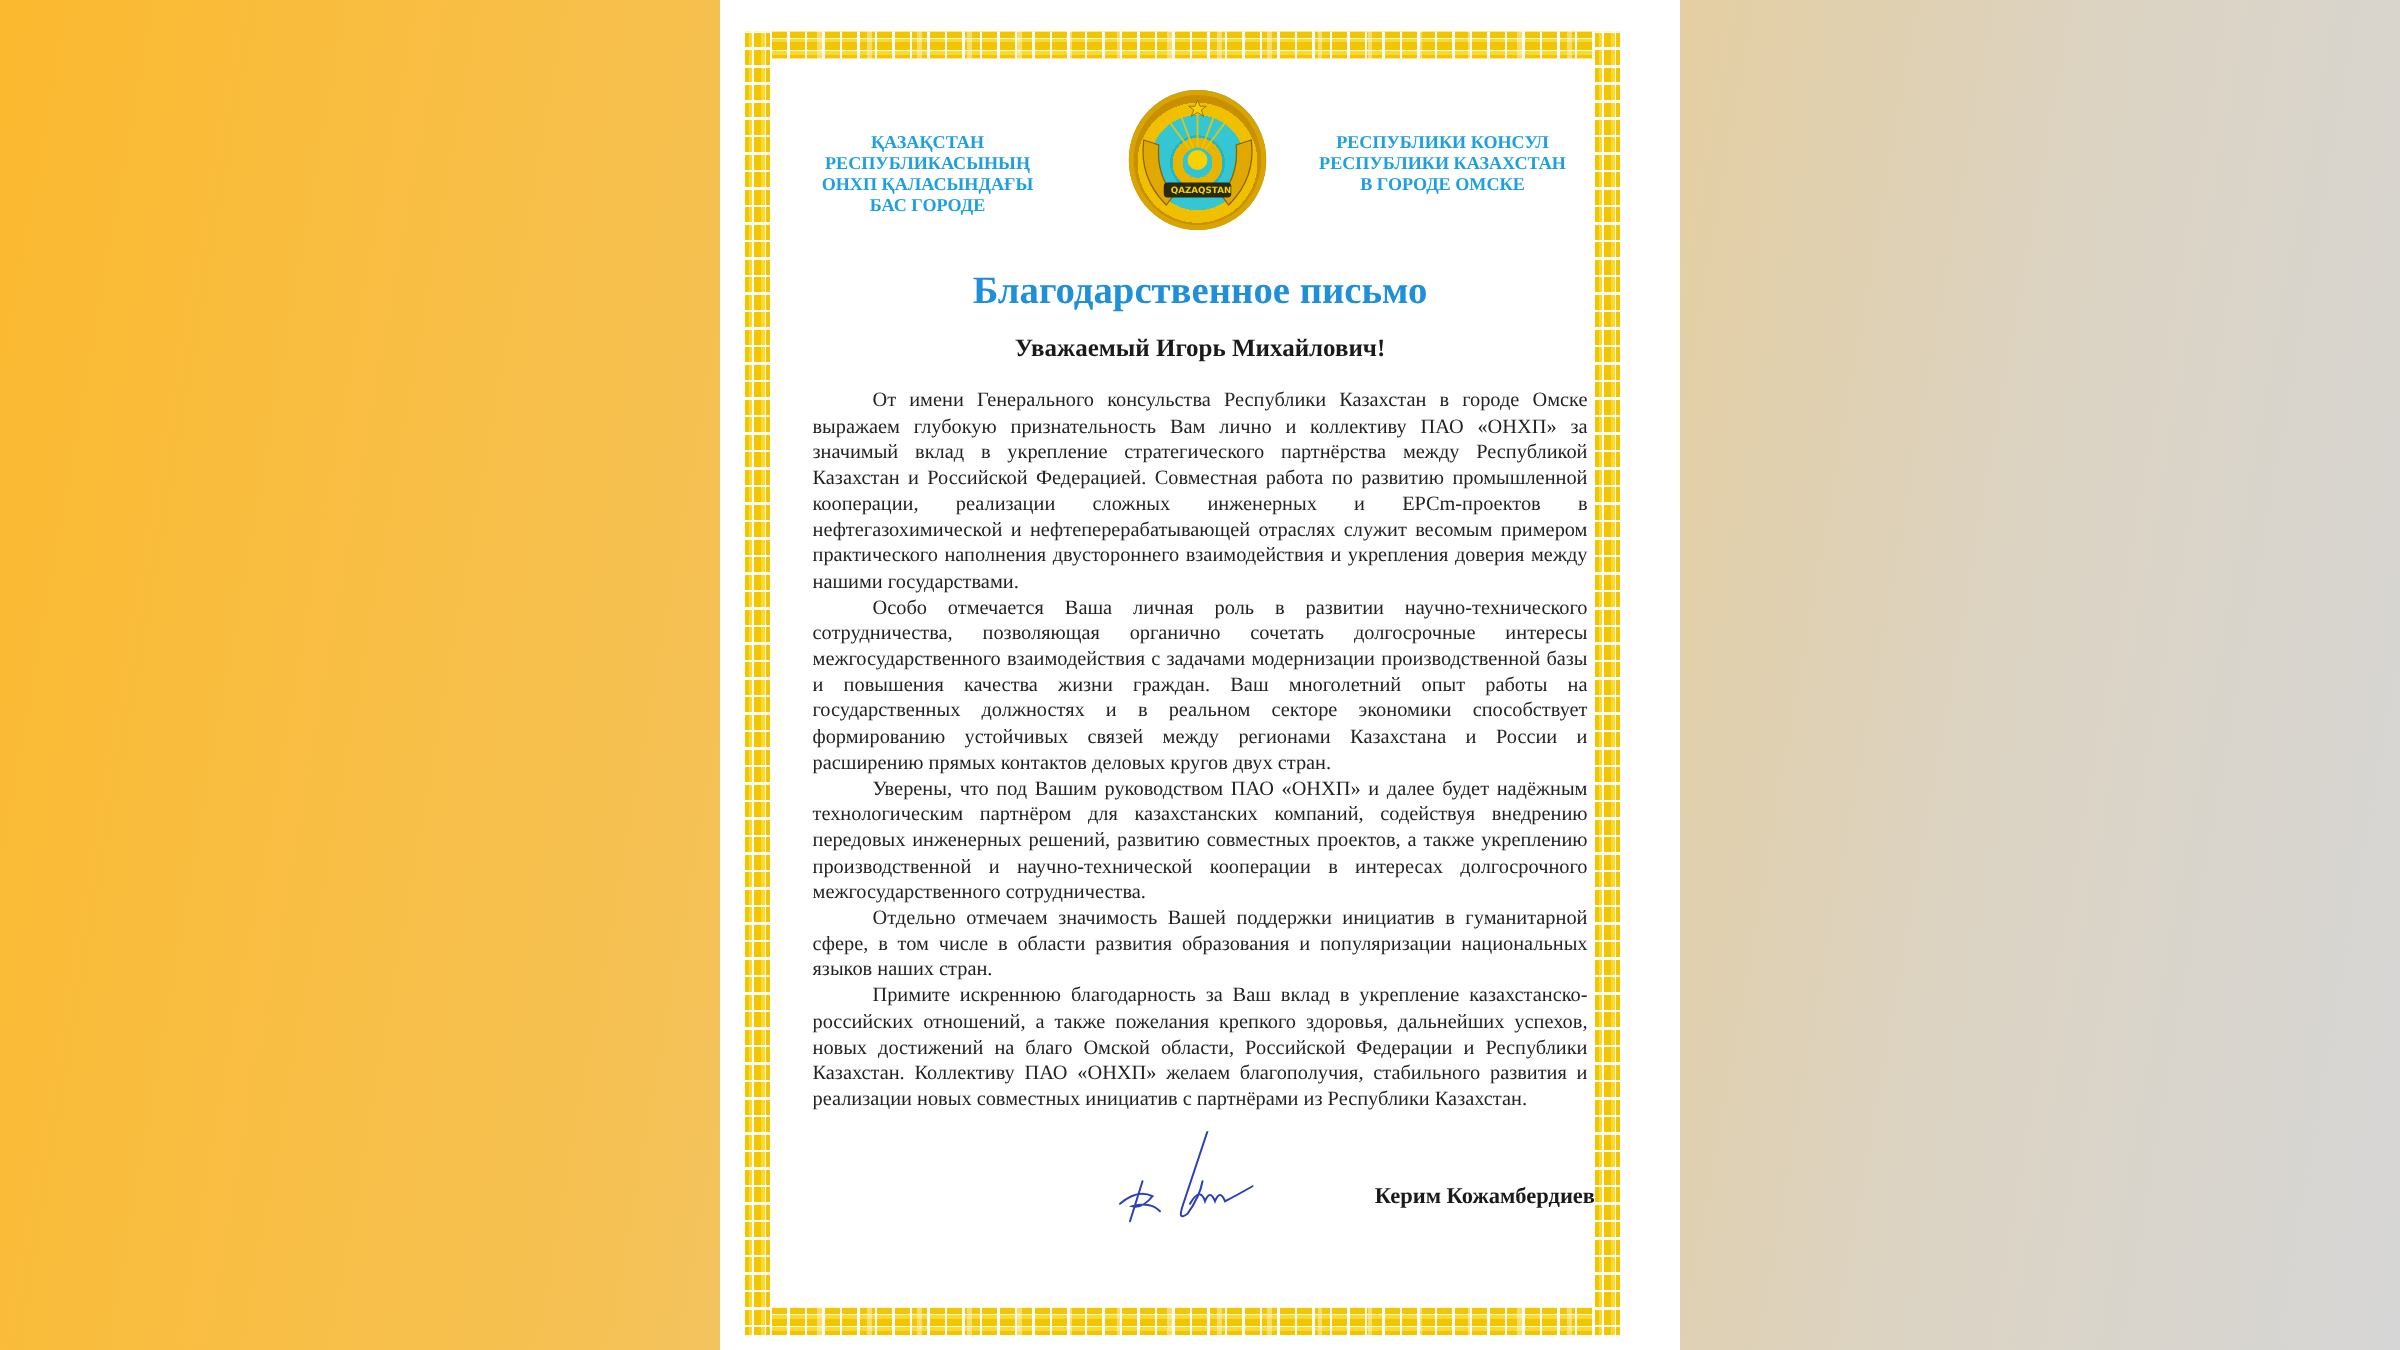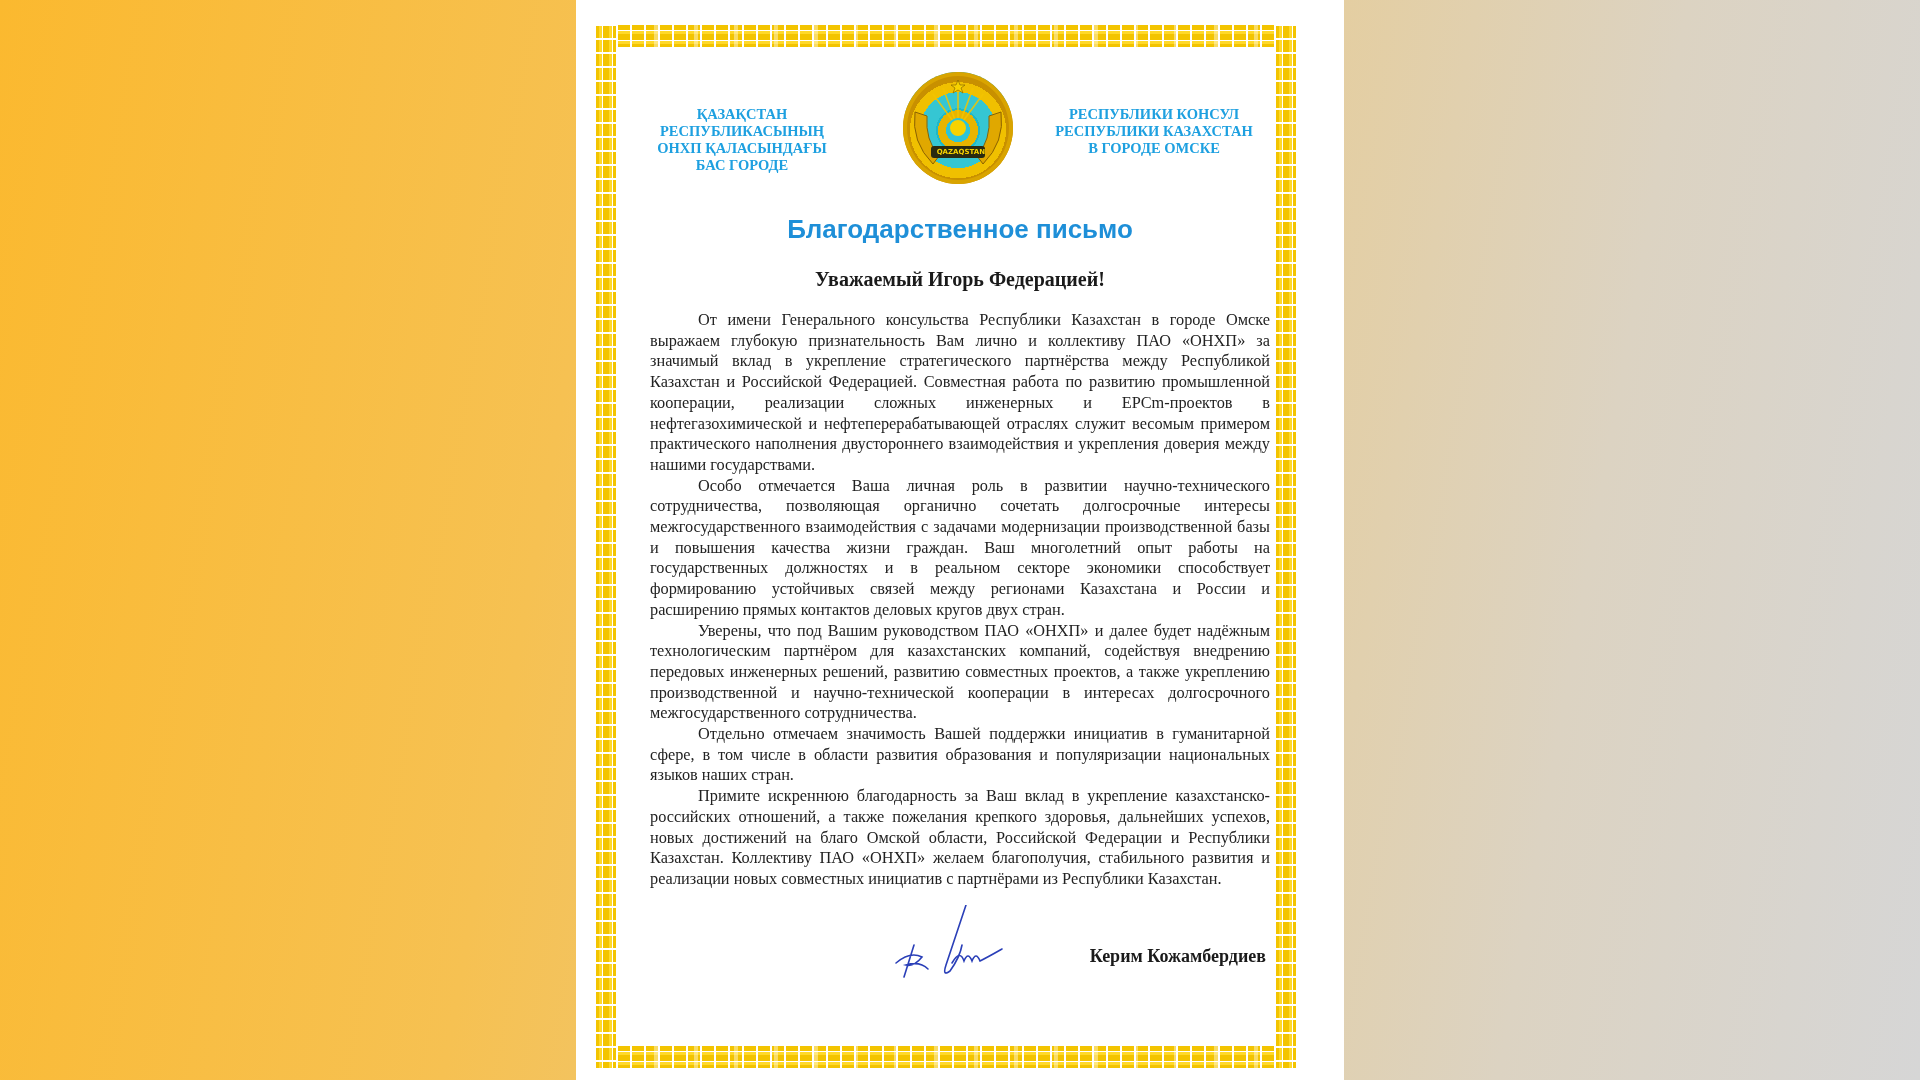--- a/index.html
+++ b/index.html
@@ -42,36 +42,36 @@
     position: absolute; left: 327px; top: 72px; width: 110px; height: 112px; border-radius: 50%;
     background: radial-gradient(circle at 50% 52%, #2fc4d6 0 12px, #e8b400 12px 20px, #20b8c8 20px 22px, #35c6d3 22px 38px, #f0c000 38px 48px, #c89000 48px 56px, #1d9fa8 56px);
     box-shadow: inset 0 0 0 4px #d9a400;
   }
   .emblem .band {
     position: absolute; left: 28px; top: 74px; width: 54px; height: 12px; background: #2a2a10; border-radius: 3px;
     color: #f7d200; font-size: 7px; text-align: right; line-height: 12px; font-family: "DejaVu Sans", sans-serif; font-weight: bold;
   }
   .title {
     position: absolute; left: 0; width: 768px; top: 214px; text-align: center;
-    color: #1e8fd8; font-weight: bold; font-size: 26px; font-family: Liberation Sans, sans-serif;
+    color: #1e8fd8; font-weight: bold; font-size: 31px; font-family: Liberation Serif, serif;
   }
   .salutation {
     position: absolute; left: 0; width: 768px; top: 268px; text-align: center;
     color: #1a1a1a; font-weight: bold; font-size: 20px;
   }
   .body-text {
     position: absolute; left: 74px; top: 310px; width: 620px;
     font-size: 16.3px; line-height: 20.7px; color: #222; text-align: justify;
   }
   .body-text p { margin: 0; text-indent: 48px; }
   .signature {
     position: absolute; left: 300px; top: 905px; width: 170px; height: 80px;
   }
   .signer {
-    position: absolute; right: 78px; top: 946px;
+    position: absolute; right: 68px; top: 946px;
     font-weight: bold; font-size: 18px; color: #1a1a1a;
   }
 </style>
 </head>
 <body>
 
 <div class="page">
   <div class="border-top"></div>
   <div class="border-bottom"></div>
   <div class="border-left"></div>
@@ -100,21 +100,21 @@
     <div class="band">QAZAQSTAN</div>
   </div>
 
   <div class="header-right">
     <div>РЕСПУБЛИКИ КОНСУЛ</div>
     <div>РЕСПУБЛИКИ КАЗАХСТАН</div>
     <div>В ГОРОДЕ ОМСКЕ</div>
   </div>
 
   <div class="title">Благодарственное письмо</div>
-  <div class="salutation">Уважаемый Игорь Федерацией!</div>
+  <div class="salutation">Уважаемый Игорь Михайлович!</div>
 
   <div class="body-text">
     <p>От имени Генерального консульства Республики Казахстан в городе Омске выражаем глубокую признательность Вам лично и коллективу ПАО «ОНХП» за значимый вклад в укрепление стратегического партнёрства между Республикой Казахстан и Российской Федерацией. Совместная работа по развитию промышленной кооперации, реализации сложных инженерных и EPCm-проектов в нефтегазохимической и нефтеперерабатывающей отраслях служит весомым примером практического наполнения двустороннего взаимодействия и укрепления доверия между нашими государствами.</p>
     <p>Особо отмечается Ваша личная роль в развитии научно-технического сотрудничества, позволяющая органично сочетать долгосрочные интересы межгосударственного взаимодействия с задачами модернизации производственной базы и повышения качества жизни граждан. Ваш многолетний опыт работы на государственных должностях и в реальном секторе экономики способствует формированию устойчивых связей между регионами Казахстана и России и расширению прямых контактов деловых кругов двух стран.</p>
     <p>Уверены, что под Вашим руководством ПАО «ОНХП» и далее будет надёжным технологическим партнёром для казахстанских компаний, содействуя внедрению передовых инженерных решений, развитию совместных проектов, а также укреплению производственной и научно-технической кооперации в интересах долгосрочного межгосударственного сотрудничества.</p>
     <p>Отдельно отмечаем значимость Вашей поддержки инициатив в гуманитарной сфере, в том числе в области развития образования и популяризации национальных языков наших стран.</p>
     <p>Примите искреннюю благодарность за Ваш вклад в укрепление казахстанско-российских отношений, а также пожелания крепкого здоровья, дальнейших успехов, новых достижений на благо Омской области, Российской Федерации и Республики Казахстан. Коллективу ПАО «ОНХП» желаем благополучия, стабильного развития и реализации новых совместных инициатив с партнёрами из Республики Казахстан.</p>
   </div>
 
   <div class="signature">

